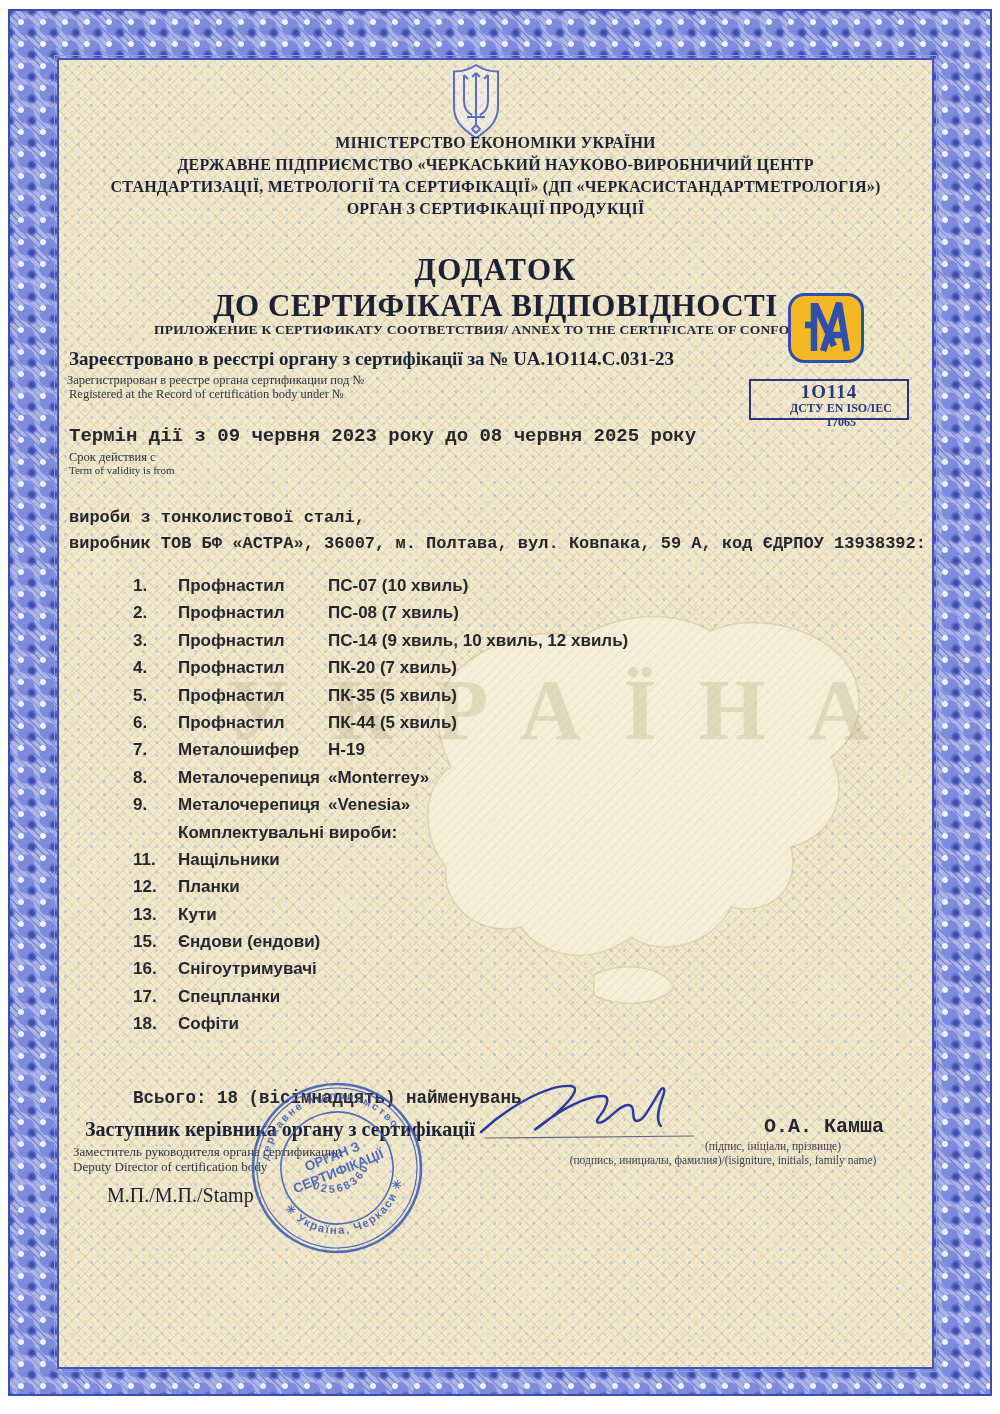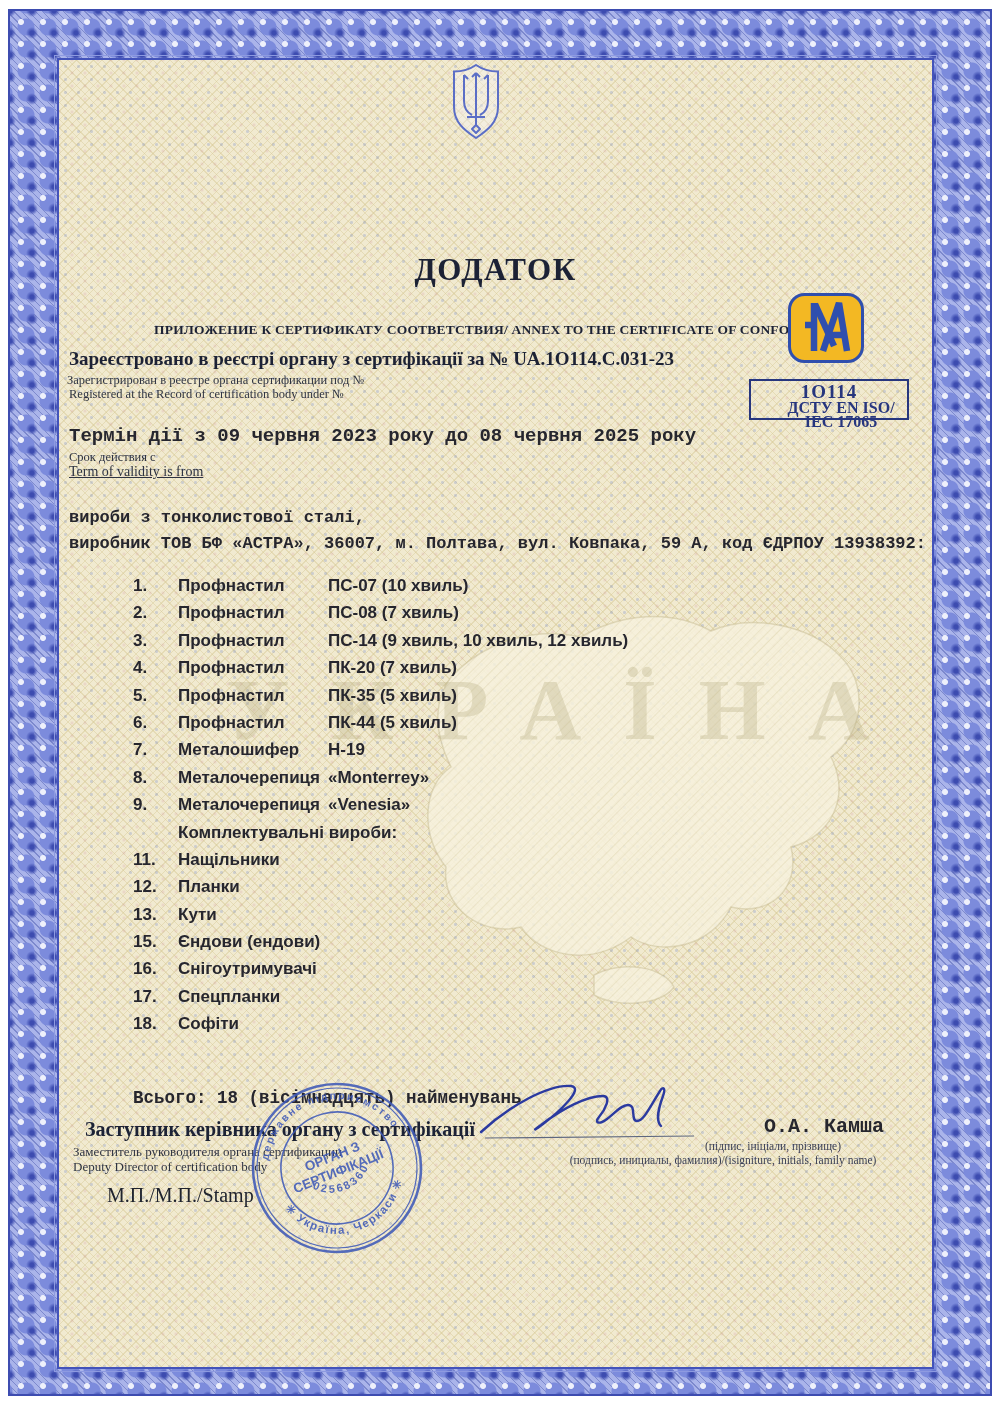--- a/index.html
+++ b/index.html
@@ -52,25 +52,25 @@
   .subtitle{left:0;top:262px;width:100%;text-align:center;font-size:13.5px;letter-spacing:.2px;z-index:2;}
 
   .reg-main{left:10px;top:288px;font-size:19px;z-index:2;}
   .reg-ru{left:8px;top:313px;font-size:12.5px;z-index:2;}
   .reg-en{left:10px;top:327px;font-size:12.5px;z-index:2;}
 
   .mark-badge{left:728px;top:232px;z-index:3;}
   .code-box{left:690px;top:319px;width:156px;height:36px;border:2px solid #27367e;
     text-align:center;z-index:3;padding-top:1px;}
   .code-num{font-size:19px;line-height:19px;color:#27367e;letter-spacing:1px;}
-  .code-std{font-size:16px;line-height:14px;color:#27367e;margin-left:24px;}
+  .code-std{font-size:12px;line-height:14px;color:#27367e;margin-left:24px;}
 
   .val-main{left:10px;top:365px;font-size:19px;z-index:2;}
   .val-ru{left:10px;top:390px;font-size:12.5px;z-index:2;}
-  .val-en{left:10px;top:404px;font-size:14px;z-index:2;text-decoration:underline;}
+  .val-en{left:10px;top:404px;font-size:11px;z-index:2;}
 
   .intro1{left:10px;top:448px;font-size:17px;z-index:2;}
   .intro2{left:10px;top:474px;font-size:17px;z-index:2;}
 
   .plist{left:0;top:516px;width:860px;z-index:2;}
   .item-row{height:27.4px;font-family:"Liberation Sans",sans-serif;font-weight:bold;
     font-size:17px;color:#26262e;position:relative;}
   .item-row .num{position:absolute;left:74px;}
   .item-row .iname{position:absolute;left:119px;display:inline-block;min-width:150px;white-space:nowrap;}
   .item-row .ispec{position:absolute;left:269px;white-space:nowrap;}
@@ -121,22 +121,29 @@
       <g fill="none" stroke="#5b6ec6" stroke-width="2" stroke-linejoin="round">
         <path d="M25,10 L25,54"></path>
         <path d="M13,12 L13,38 C13,46 17,50 21,52"></path>
         <path d="M37,12 L37,38 C37,46 33,50 29,52"></path>
         <path d="M13,12 L17,16 M37,12 L33,16 M25,10 L21,14 M25,10 L29,14"></path>
         <path d="M16,54 L34,54"></path>
         <path d="M25,54 L25,62 L21,66 L25,70 L29,66 L25,62"></path>
       </g>
     </svg>
 
+    <div class="abs hdr serifB">
+      <div>МІНІСТЕРСТВО ЕКОНОМІКИ УКРАЇНИ</div>
+      <div>ДЕРЖАВНЕ ПІДПРИЄМСТВО «ЧЕРКАСЬКИЙ НАУКОВО-ВИРОБНИЧИЙ ЦЕНТР</div>
+      <div>СТАНДАРТИЗАЦІЇ, МЕТРОЛОГІЇ ТА СЕРТИФІКАЦІЇ» (ДП «ЧЕРКАСИСТАНДАРТМЕТРОЛОГІЯ»)</div>
+      <div>ОРГАН З СЕРТИФІКАЦІЇ ПРОДУКЦІЇ</div>
+    </div>
 
     <div class="abs title1 serifB">ДОДАТОК</div>
+    <div class="abs title2 serifB">ДО СЕРТИФІКАТА ВІДПОВІДНОСТІ</div>
     <div class="abs subtitle serifB">ПРИЛОЖЕНИЕ К СЕРТИФИКАТУ СООТВЕТСТВИЯ/ ANNEX TO THE CERTIFICATE OF CONFORMITY</div>
 
     <div class="abs reg-main serifB">Зареєстровано в реєстрі органу з сертифікації за № UA.1О114.С.031-23</div>
     <div class="abs reg-ru serifR">Зарегистрирован в реестре органа сертификации под №</div>
     <div class="abs reg-en serifR">Registered at the Record of certification body under №</div>
 
     <svg class="abs mark-badge" width="78" height="72" viewBox="0 0 78 72">
       <rect x="2.5" y="2.5" width="73" height="67" rx="15" fill="#f3b823" stroke="#2f4fae" stroke-width="3"></rect>
       <g stroke="#2f4fae" stroke-width="6.5" fill="none" stroke-linecap="butt">
         <path d="M27,11 L27,59"></path>

